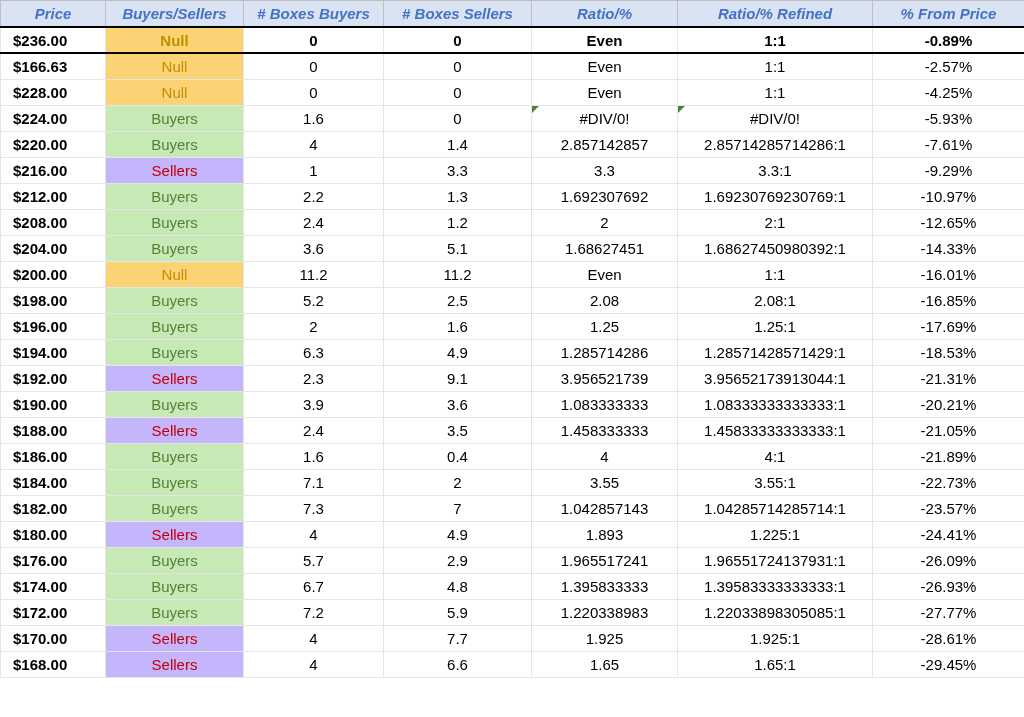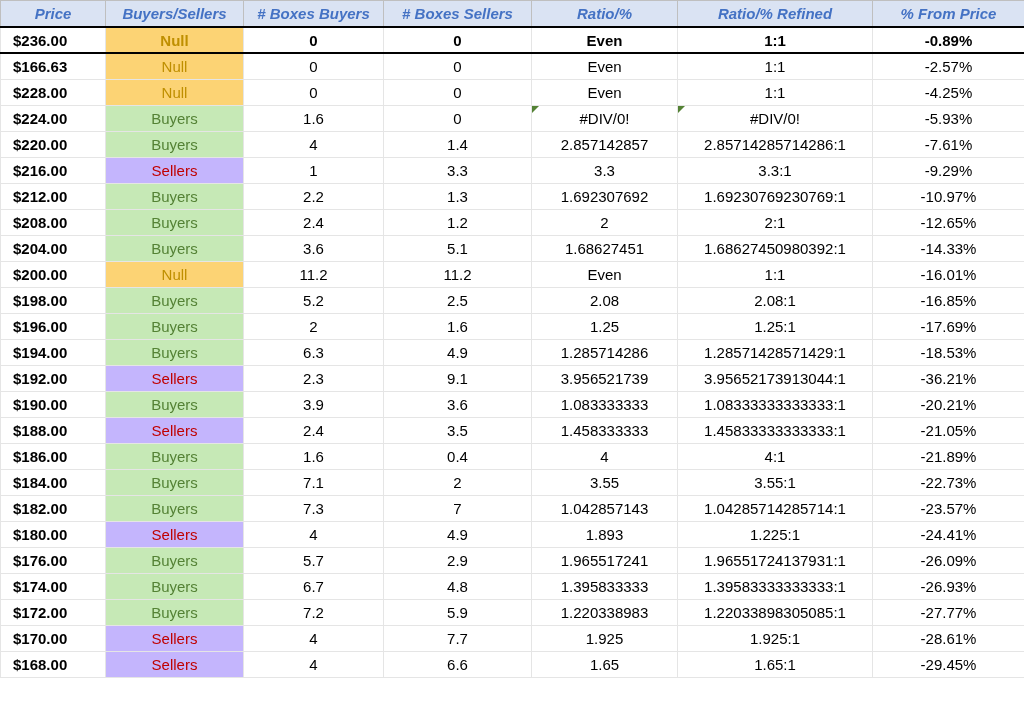--- a/index.html
+++ b/index.html
@@ -196,21 +196,21 @@
         <td>1.28571428571429:1</td>
         <td>-18.53%</td>
       </tr>
       <tr>
         <td class="price">$192.00</td>
         <td class="bs-sellers">Sellers</td>
         <td>2.3</td>
         <td>9.1</td>
         <td>3.956521739</td>
         <td>3.95652173913044:1</td>
-        <td>-36.21%</td>
+        <td>-21.31%</td>
       </tr>
       <tr>
         <td class="price">$190.00</td>
         <td class="bs-buyers">Buyers</td>
         <td>3.9</td>
         <td>3.6</td>
         <td>1.083333333</td>
         <td>1.08333333333333:1</td>
         <td>-20.21%</td>
       </tr>

